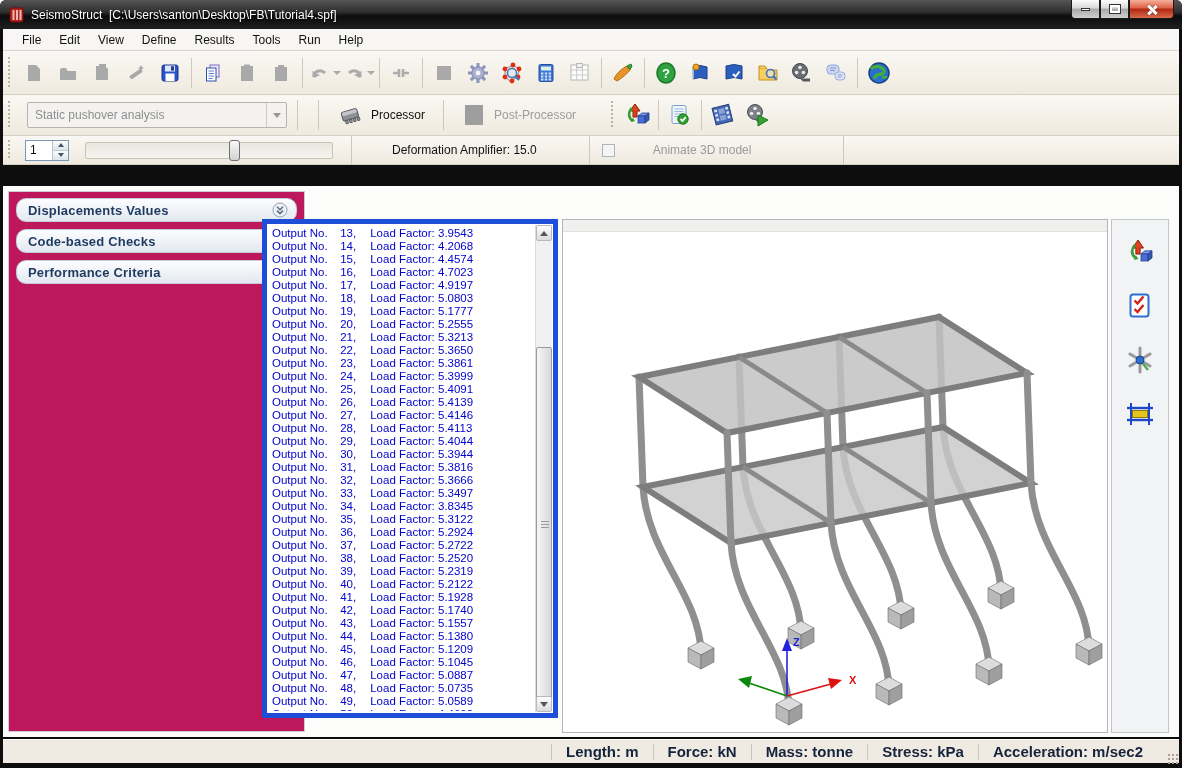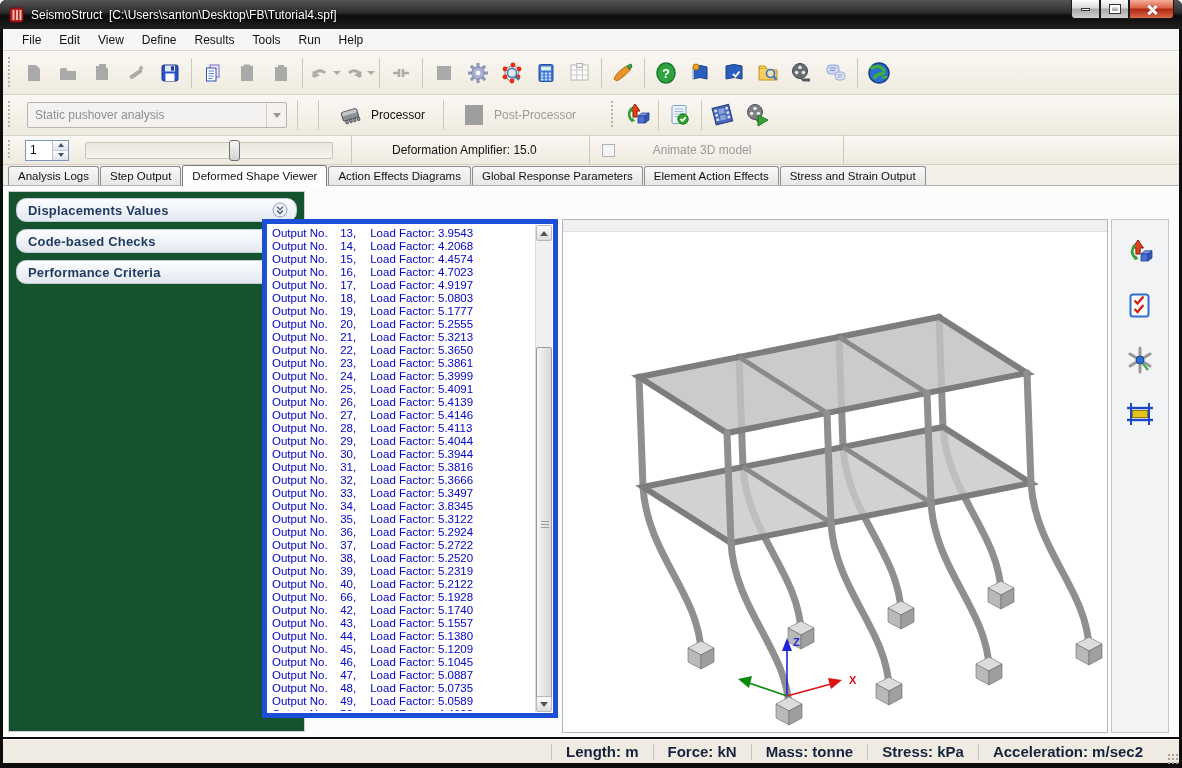--- a/index.html
+++ b/index.html
@@ -67,21 +67,21 @@
   .chk-label { font-size:12px; color:#9a9a9a; }
 
   
   .tabsrow { position:absolute; left:3px; top:165px; width:1176px; height:21px; background:#f2efe9; display:flex; align-items:flex-end; padding-left:5px; border-bottom:1px solid #b3b3b3; }
   .tab { font-size:11.5px; color:#111; padding:3px 9px 3px; border:1px solid #8f8f8f; border-bottom:none; border-radius:3px 3px 0 0;
     background:linear-gradient(180deg,#f9f9f9,#e6e6e4); margin-right:1px; height:19px; display:flex; align-items:center; }
   .tab.active { background:#fff; height:21px; position:relative; z-index:2; margin-bottom:-1px; border-color:#7d7d7d; }
 
   
   .content { position:absolute; left:3px; top:186px; width:1176px; height:551px; background:#fcfcfb; }
-  .sidebar { position:absolute; left:5px; top:5px; width:297px; height:541px; background:#14532d; border:1px solid #c8cdd6; padding:6px 7px; }
+  .sidebar { position:absolute; left:5px; top:5px; width:297px; height:541px; background:#be185d; border:1px solid #c8cdd6; padding:6px 7px; }
   .side-section { height:24px; border:1px solid #c2cbd8; border-radius:10px; background:linear-gradient(180deg,#fcfdff 0,#e3e8f0 100%);
     display:flex; align-items:center; justify-content:space-between; padding:0 8px 0 11px; margin-bottom:7px; }
   .side-label { font-size:13px; font-weight:bold; color:#1d3a5f; letter-spacing:.2px; }
 
   .listbox { position:absolute; left:259px; top:33px; width:296px; height:499px; background:#fff; border:5px solid #1d4ed8; }
   .rows { position:absolute; left:2px; top:2px; right:19px; bottom:2px; overflow:hidden; }
   .lrow { height:13px; display:flex; align-items:center; font-size:11.5px; color:#0000cc; white-space:pre; padding-left:3px; }
   .lrow .c1 { width:61px; } .lrow .c2 { width:20px; text-align:right; } .lrow .c3 { margin-left:14px; }
   .vscroll { position:absolute; right:1px; top:1px; width:17px; bottom:1px; background:#f0f0f0; border-left:1px solid #dcdcdc; }
   .sc-btn { position:absolute; left:0; width:16px; height:16px; background:linear-gradient(180deg,#fdfdfd,#dcdcdc); border:1px solid #b8b8b8; border-radius:2px;
@@ -439,30 +439,20 @@
     <div class="tsep" style="margin-left:18px;"></div>
     <span class="amp-label"><span>Deformation Amplifier:</span> <span>15.0</span></span>
     <div class="tsep" style="margin-left:52px;"></div>
     <div class="chk-wrap" style="margin-left:8px;">
       <span class="checkbox"></span>
       <span class="chk-label">Animate 3D model</span>
     </div>
     <div class="tsep" style="margin-left:92px;"></div>
   </div>
 
-  <div class="tabsrow">
-
-  <div class="tab">Analysis Logs</div>
-      <div class="tab">Step Output</div>
-      <div class="tab active">Deformed Shape Viewer</div>
-      <div class="tab">Action Effects Diagrams</div>
-      <div class="tab">Global Response Parameters</div>
-      <div class="tab">Element Action Effects</div>
-      <div class="tab">Stress and Strain Output</div>
-    </div>
 
   <div class="content">
 
     <div class="sidebar">
 
         <div class="side-section">
           <span class="side-label">Displacements Values</span>
           <svg width="16" height="16">
             <circle cx="8" cy="8" r="7" fill="#eef1f6" stroke="#98a2b5"></circle>
             <path d="M5 4.8l3 3 3-3M5 8.6l3 3 3-3" fill="none" stroke="#5a6b85" stroke-width="1.5"></path>
@@ -623,21 +613,21 @@
             <span class="c1">Output No.</span><span class="c2">39</span><span>,</span>
             <span class="c3"><span>Load Factor:</span> <span>5.2319</span></span>
           </div>
 
           <div class="lrow">
             <span class="c1">Output No.</span><span class="c2">40</span><span>,</span>
             <span class="c3"><span>Load Factor:</span> <span>5.2122</span></span>
           </div>
 
           <div class="lrow">
-            <span class="c1">Output No.</span><span class="c2">66</span><span>,</span>
+            <span class="c1">Output No.</span><span class="c2">41</span><span>,</span>
             <span class="c3"><span>Load Factor:</span> <span>5.1928</span></span>
           </div>
 
           <div class="lrow">
             <span class="c1">Output No.</span><span class="c2">42</span><span>,</span>
             <span class="c3"><span>Load Factor:</span> <span>5.1740</span></span>
           </div>
 
           <div class="lrow">
             <span class="c1">Output No.</span><span class="c2">43</span><span>,</span>

